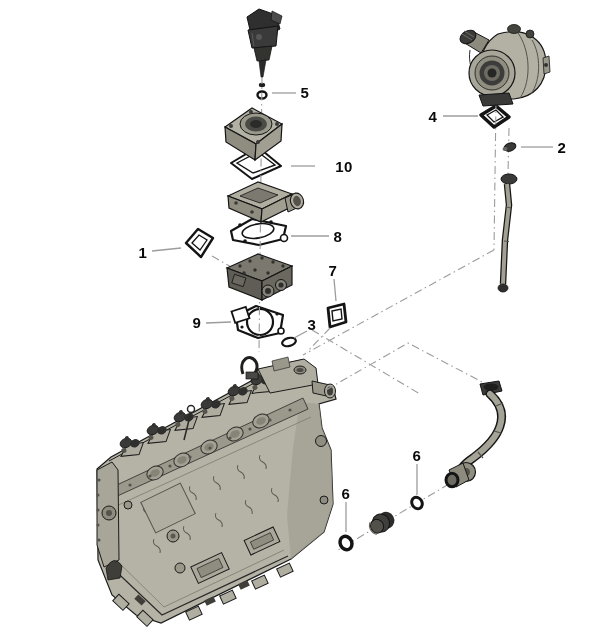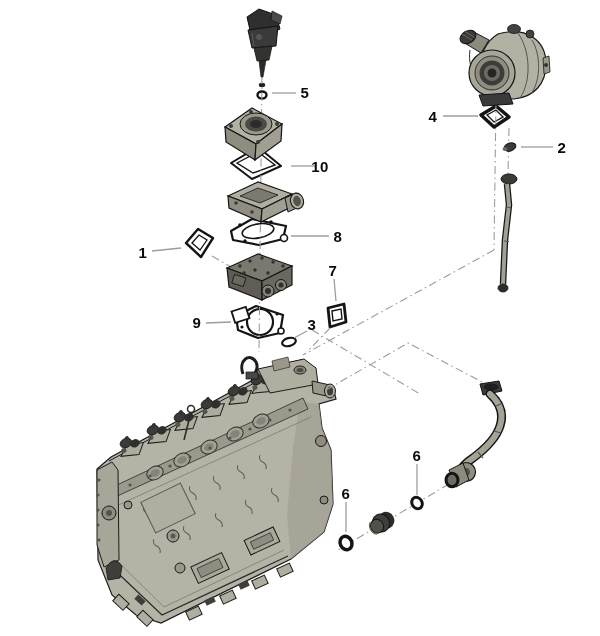--- a/index.html
+++ b/index.html
@@ -348,15 +348,15 @@
 <div class="callout" style="left:143px;top:252px">1</div>
 <div class="callout" style="left:562px;top:147px">2</div>
 <div class="callout" style="left:312px;top:324px">3</div>
 <div class="callout" style="left:433px;top:116px">4</div>
 <div class="callout" style="left:305px;top:92px">5</div>
 <div class="callout" style="left:417px;top:455px">6</div>
 <div class="callout" style="left:346px;top:493px">6</div>
 <div class="callout" style="left:333px;top:270px">7</div>
 <div class="callout" style="left:338px;top:236px">8</div>
 <div class="callout" style="left:197px;top:322px">9</div>
-<div class="callout" style="left:320px;top:166px">10</div>
+<div class="callout" style="left:344px;top:166px">10</div>
 
 </div>
 
 </body></html>

